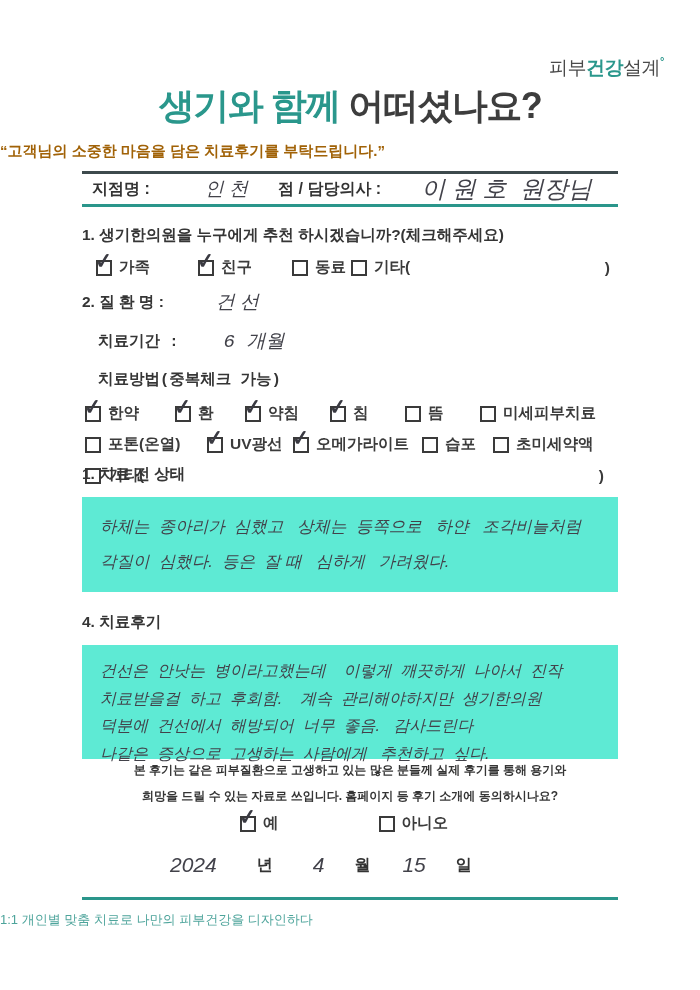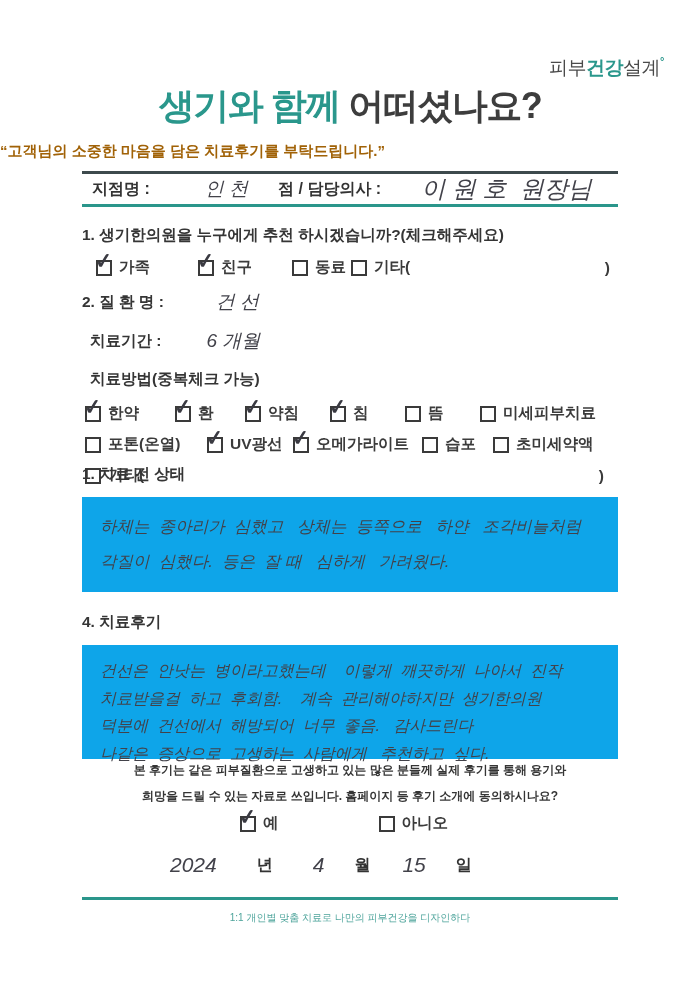--- a/index.html
+++ b/index.html
@@ -36,40 +36,40 @@
   .check { position:absolute; left:-3px; top:-12px; font-size:21px; font-weight:bold; color:#3a3a42; transform:rotate(-6deg); line-height:1; }
   .opt-label { font-size:15.5px; font-weight:bold; white-space:nowrap; }
 
   .sec-heading { font-size:15.5px; font-weight:bold; color:#353535; }
 
   .q1 { top:225px; left:82px; width:536px; }
   .q1-row { display:flex; margin-top:11px; margin-left:14px; align-items:center; }
 
   .q2 { top:289px; left:82px; width:536px; }
   .q2-line { display:flex; align-items:center; }
-  .q2-indent { margin-left:8px; }
+  .q2-indent { margin-left:16px;font-family:Liberation Mono, monospace; }
   .mrow { display:flex; align-items:center; margin-left:3px; }
 
-  .answer-box { background:#0ea5e9; width:536px; box-sizing:border-box; padding:12px 4px 10px 18px; }
+  .answer-box { background:#5eead4; width:536px; box-sizing:border-box; padding:12px 4px 10px 18px; }
   .a-line { font-size:16.5px; }
 
   .q3 { top:464px; left:82px; width:536px; }
   .q3 .a-line { line-height:35px; }
   .q4 { top:612px; left:82px; width:608px; }
   .q4 .a-line { line-height:27.5px; font-size:16px; }
 
   .consent { top:757px; left:40px; width:620px; text-align:center; font-size:12px; font-weight:bold; line-height:26px; color:#353535; }
   .consent-options { top:813px; left:82px; width:536px; display:flex; }
 
   .date-row { top:853px; left:82px; width:536px; display:flex; align-items:center; }
   .date-unit { font-size:16px; font-weight:bold; color:#333; }
   .date-val { font-size:21px; }
 
   .footer-line { top:897px; left:82px; width:536px; border-top:3px solid #2a968b; }
-  .footer-text { top:911px; left:0; right:0; text-align:center; font-size:10px; color:#4da49b; }
+  .footer-text { top:911px; left:0; right:0; text-align:left; font-size:13px; color:#4da49b; }
 </style>
 </head>
 <body>
 
 <div class="page">
 
   <div class="abs logo">
     <span>피부</span><span class="accent">건강</span><span>설계</span><span class="degree">°</span>
   </div>
 

